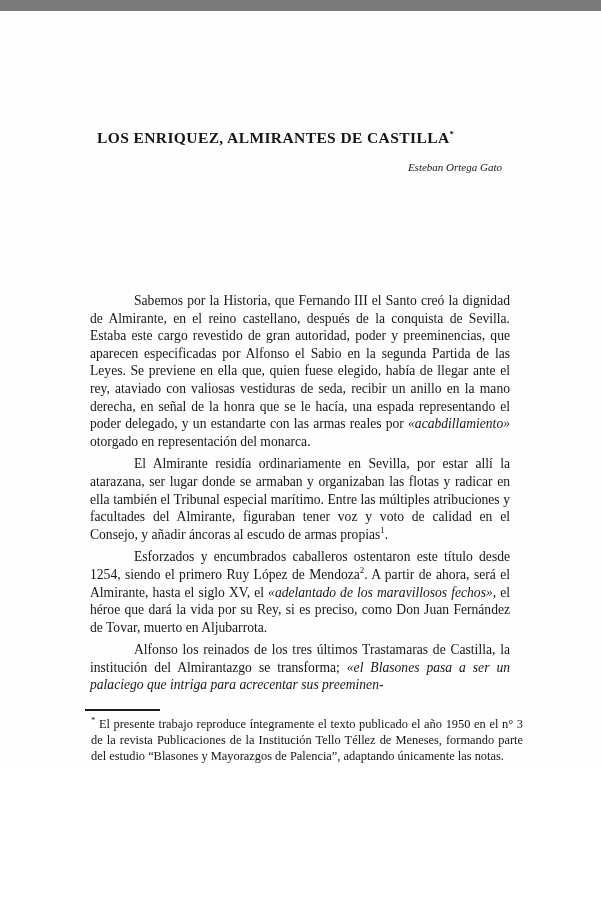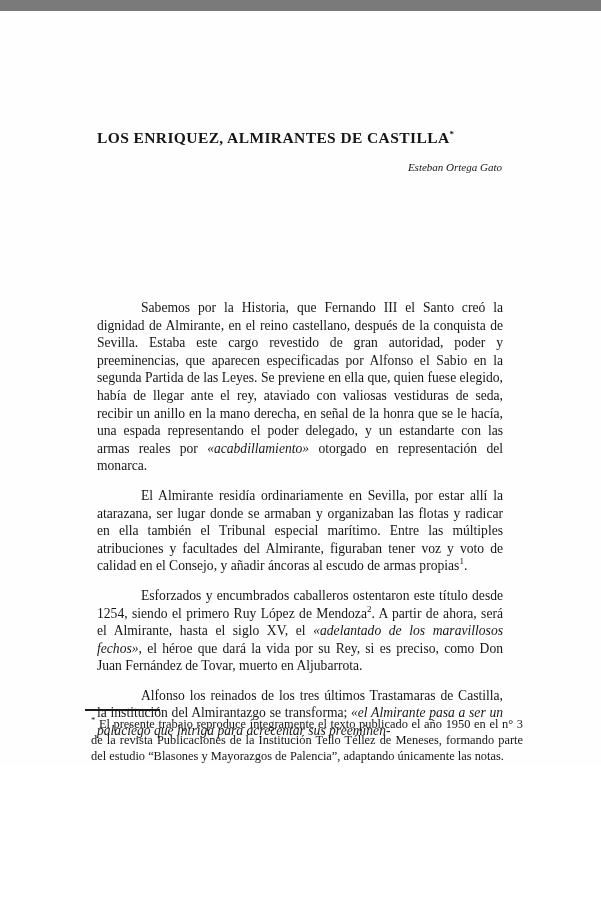--- a/index.html
+++ b/index.html
@@ -55,21 +55,21 @@
   .body-column {
     position: absolute;
     top: 287px;
     left: 85px;
     width: 430px;
     font-size: 13.6px;
     line-height: 17.6px;
     text-align: justify;
   }
   .body-column p.para {
-    margin: 12px;
+    margin: 5px;
     text-indent: 44px;
   }
   .body-column sup {
     font-size: 9px;
     line-height: 0;
     vertical-align: super;
   }
   .footnote-rule {
     position: absolute;
     top: 709px;
@@ -111,21 +111,21 @@
   <div class="band-top"></div>
 
   <h1 class="article-title"><span>LOS ENRIQUEZ, ALMIRANTES DE CASTILLA</span><sup>*</sup></h1>
 
   <div class="author-line">Esteban Ortega Gato</div>
 
   <div class="body-column">
       <p class="para"><span>Sabemos por la Historia, que Fernando III el Santo creó la dignidad de Almirante, en el reino castellano, después de la conquista de Sevilla. Estaba este cargo revestido de gran autoridad, poder y preeminencias, que aparecen especificadas por Alfonso el Sabio en la segunda Partida de las Leyes. Se previene en ella que, quien fuese elegido, había de llegar ante el rey, ataviado con valiosas vestiduras de seda, recibir un anillo en la mano derecha, en señal de la honra que se le hacía, una espada representando el poder delegado, y un estandarte con las armas reales por </span><i>«acabdillamiento»</i><span> otorgado en representación del monarca.</span></p>
       <p class="para"><span>El Almirante residía ordinariamente en Sevilla, por estar allí la atarazana, ser lugar donde se armaban y organizaban las flotas y radicar en ella también el Tribunal especial marítimo. Entre las múltiples atribuciones y facultades del Almirante, figuraban tener voz y voto de calidad en el Consejo, y añadir áncoras al escudo de armas propias</span><sup>1</sup><span>.</span></p>
       <p class="para"><span>Esforzados y encumbrados caballeros ostentaron este título desde 1254, siendo el primero Ruy López de Mendoza</span><sup>2</sup><span>. A partir de ahora, será el Almirante, hasta el siglo XV, el </span><i>«adelantado de los maravillosos fechos»</i><span>, el héroe que dará la vida por su Rey, si es preciso, como Don Juan Fernández de Tovar, muerto en Aljubarrota.</span></p>
-      <p class="para"><span>Alfonso los reinados de los tres últimos Trastamaras de Castilla, la institución del Almirantazgo se transforma; </span><i>«el Almirante pasa a ser un palaciego que intriga para acrecentar sus preeminen-</i></p>
+      <p class="para"><span>Alfonso los reinados de los tres últimos Trastamaras de Castilla, la institución del Almirantazgo se transforma; </span><i>«el Blasones pasa a ser un palaciego que intriga para acrecentar sus preeminen-</i></p>
     </div>
 
   <div class="footnote-rule"></div>
 
   <div class="footnotes-block">
       <p class="footnote"><sup>*</sup><span> El presente trabajo reproduce íntegramente el texto publicado el año 1950 en el n° 3 de la revista Publicaciones de la Institución Tello Téllez de Meneses, formando parte del estudio “Blasones y Mayorazgos de Palencia”, adaptando únicamente las notas.</span></p>
       <p class="footnote"><sup>1</sup><span> FERNANDEZ DURO, Cesáreo: </span><i>La Marina de Castilla</i><span>, pág. 123.</span></p>
     </div>
 
   <div class="page-number">23</div>

